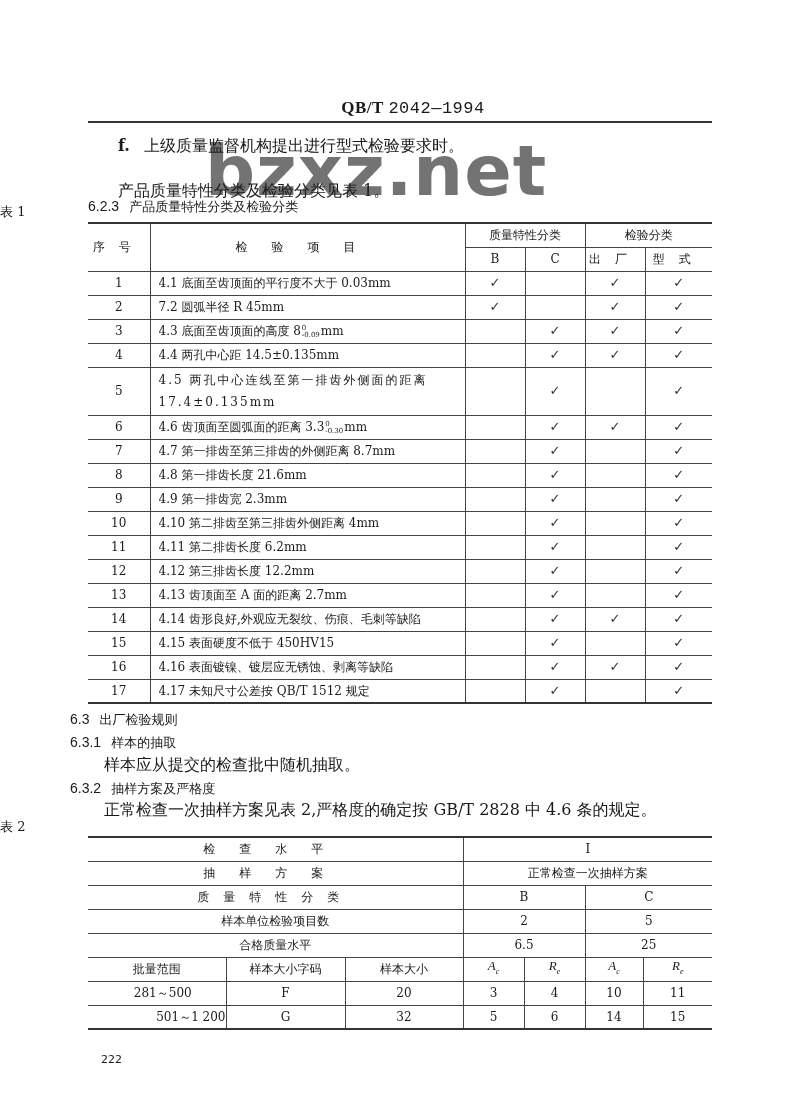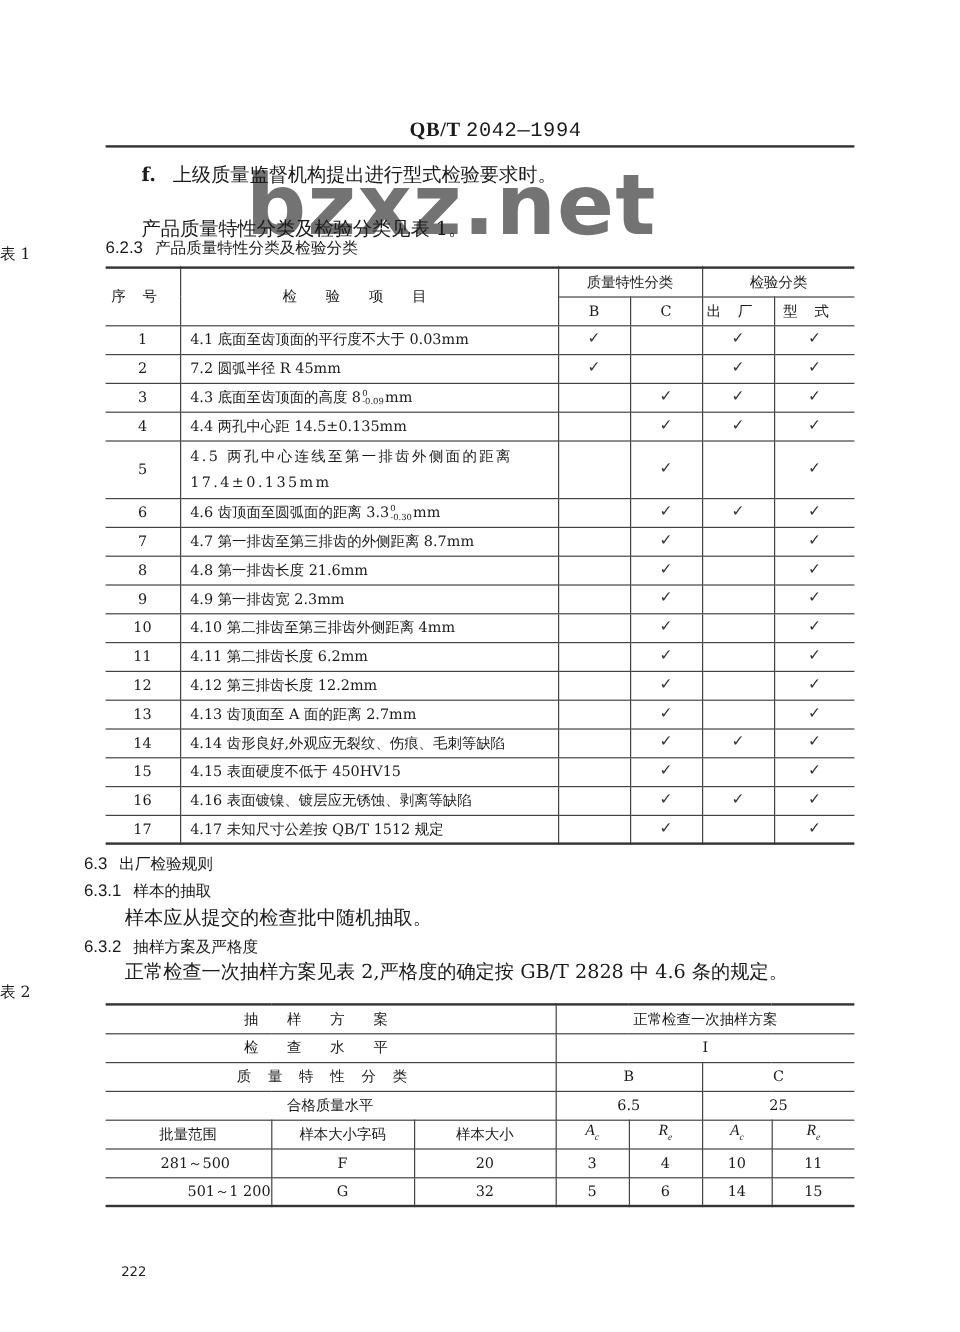--- a/index.html
+++ b/index.html
@@ -250,31 +250,36 @@
     <col style="width:138px">
       <col style="width:119px">
       <col style="width:118px">
       <col style="width:61px">
       <col style="width:61px">
       <col style="width:58px">
       <col style="width:69px">
   </colgroup>
   <tbody>
     <tr>
+      <td colspan="3"><span class="spaced2">检查水平</span></td>
+      <td colspan="4">I</td>
+    </tr>
+    <tr>
       <td colspan="3"><span class="spaced2">抽样方案</span></td>
       <td colspan="4">正常检查一次抽样方案</td>
-    </tr>
-    <tr>
-      <td colspan="3"><span class="spaced2">检查水平</span></td>
-      <td colspan="4">I</td>
     </tr>
     <tr>
       <td colspan="3"><span class="spaced">质量特性分类</span></td>
       <td colspan="2">B</td>
       <td colspan="2">C</td>
+    </tr>
+    <tr>
+      <td colspan="3">样本单位检验项目数</td>
+      <td colspan="2">2</td>
+      <td colspan="2">5</td>
     </tr>
     <tr>
       <td colspan="3">合格质量水平</td>
       <td colspan="2">6.5</td>
       <td colspan="2">25</td>
     </tr>
     <tr>
       <td>批量范围</td>
       <td>样本大小字码</td>
       <td>样本大小</td>

